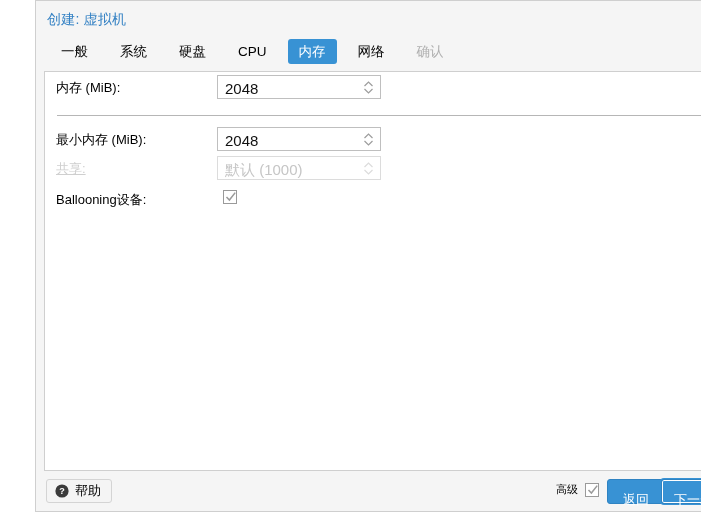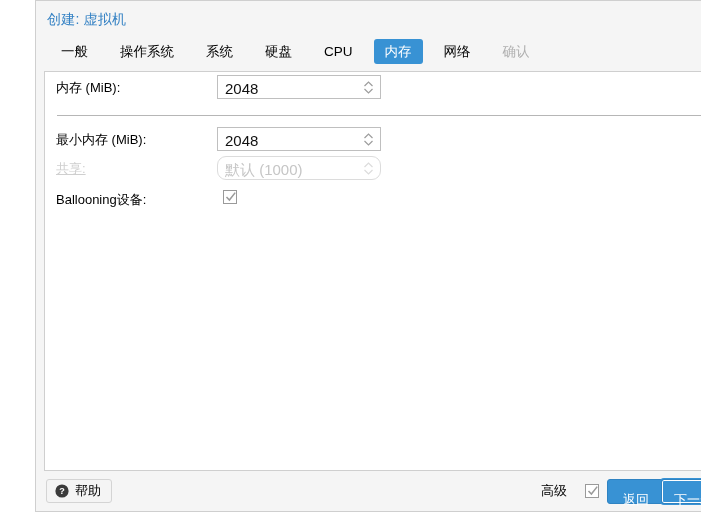--- a/index.html
+++ b/index.html
@@ -128,21 +128,21 @@
     box-sizing: border-box;
   }
   .field .val {
     position: absolute;
     left: 7px;
     top: 4px;
     font-size: 15px;
     color: #111111;
     white-space: nowrap;
   }
-  .field.disabled { border-color: #dcdcdc; border-radius: 9px; }
+  .field.disabled { border-color: #dcdcdc; }
   .field.disabled .val { color: #c6c6c6; }
 
   .spin {
     position: absolute;
     right: 6px;
     top: 4px;
     width: 11px;
     height: 15px;
   }
   .spin svg { display: block; }
@@ -193,22 +193,22 @@
     box-sizing: border-box;
   }
   .help-icon { width: 14px; height: 14px; display: block; }
 
   .adv-wrap {
     position: absolute;
     right: 134px;
     top: 11px;
     display: flex;
     align-items: center;
-    gap: 18px;
-    font-size: 13px;
+    gap: 7px;
+    font-size: 11px;
     cursor: pointer;
   }
   .adv-chk {
     width: 14px;
     height: 14px;
     border: 1px solid #9a9a9a;
     background: #ffffff;
     box-sizing: border-box;
     position: relative;
   }
@@ -247,21 +247,20 @@
     <div class="close-btn">
       <svg width="22" height="22" viewBox="0 0 22 22">
         <circle cx="11" cy="11" r="9.5" fill="none" stroke="#4a9ad8" stroke-width="1.4"></circle>
         <path d="M7.6 7.6 L14.4 14.4 M14.4 7.6 L7.6 14.4" stroke="#4a9ad8" stroke-width="1.4" fill="none"></path>
       </svg>
     </div>
   </div>
 
   <div class="tabbar">
     <div class="tab">一般</div>
-    <div class="tab">操作系统</div>
     <div class="tab">系统</div>
     <div class="tab">硬盘</div>
     <div class="tab">CPU</div>
     <div class="tab active">内存</div>
     <div class="tab">网络</div>
     <div class="tab disabled">确认</div>
   </div>
 
   <div class="content">
     <div class="form">

